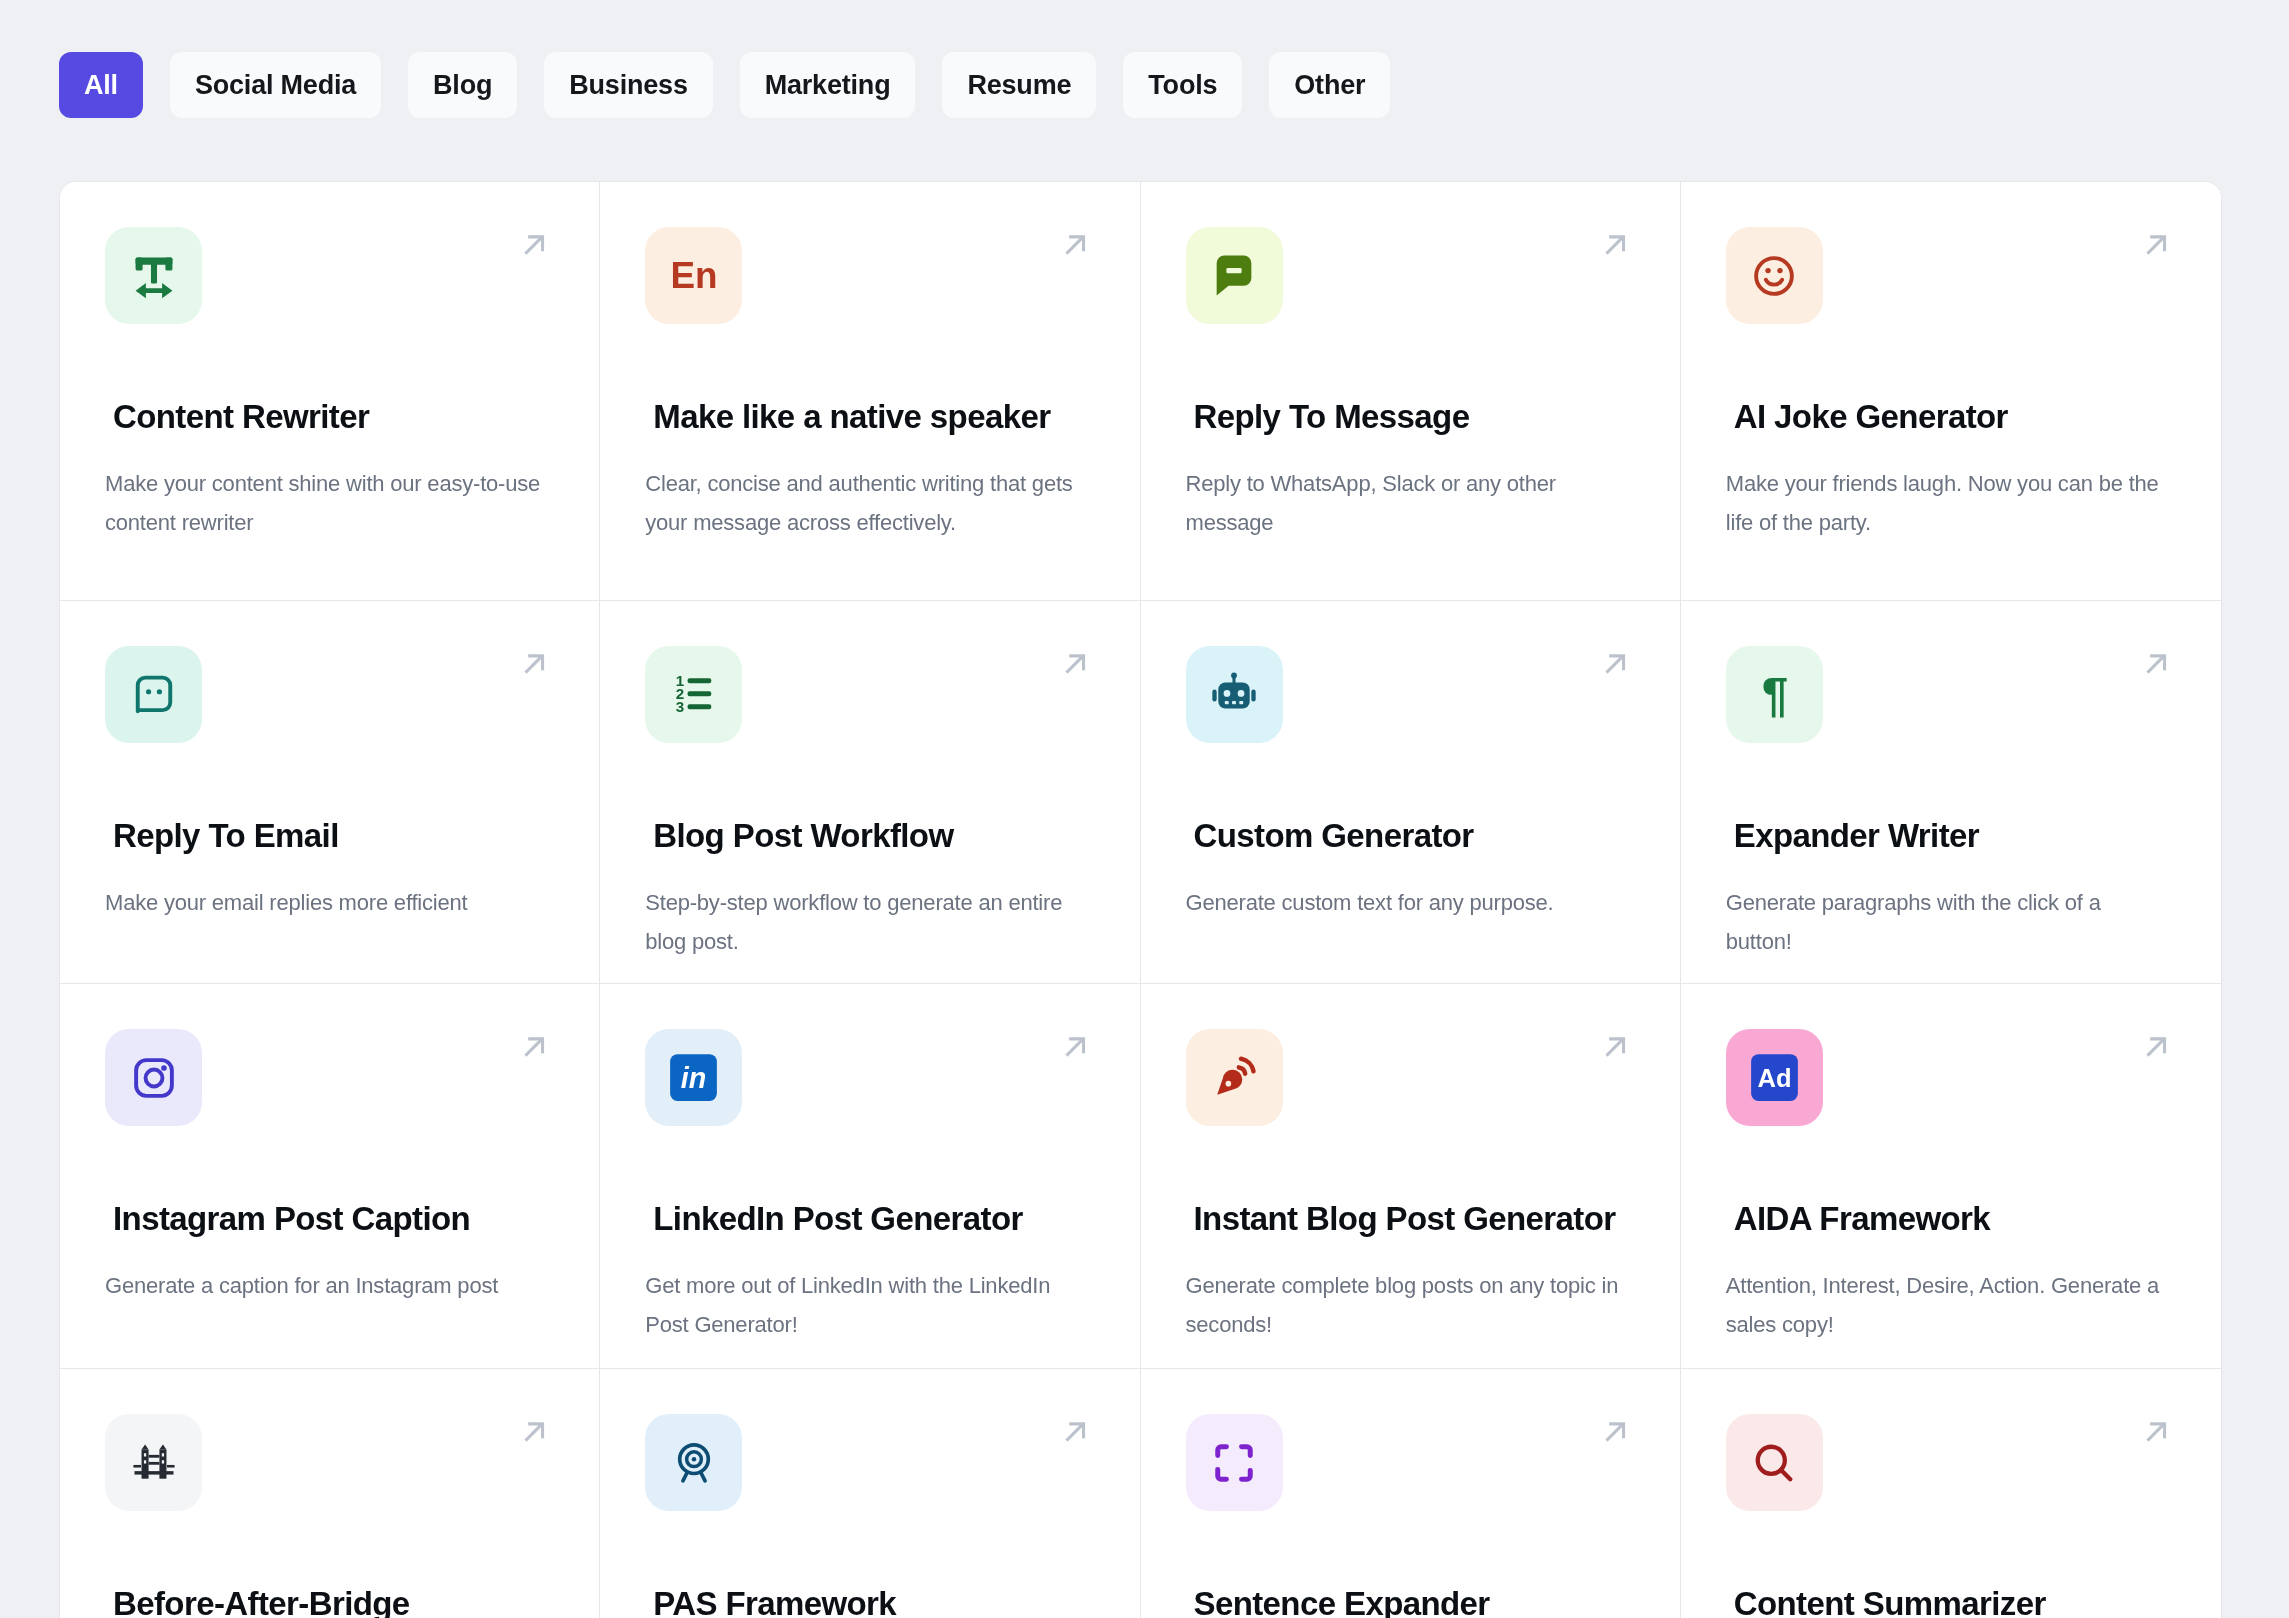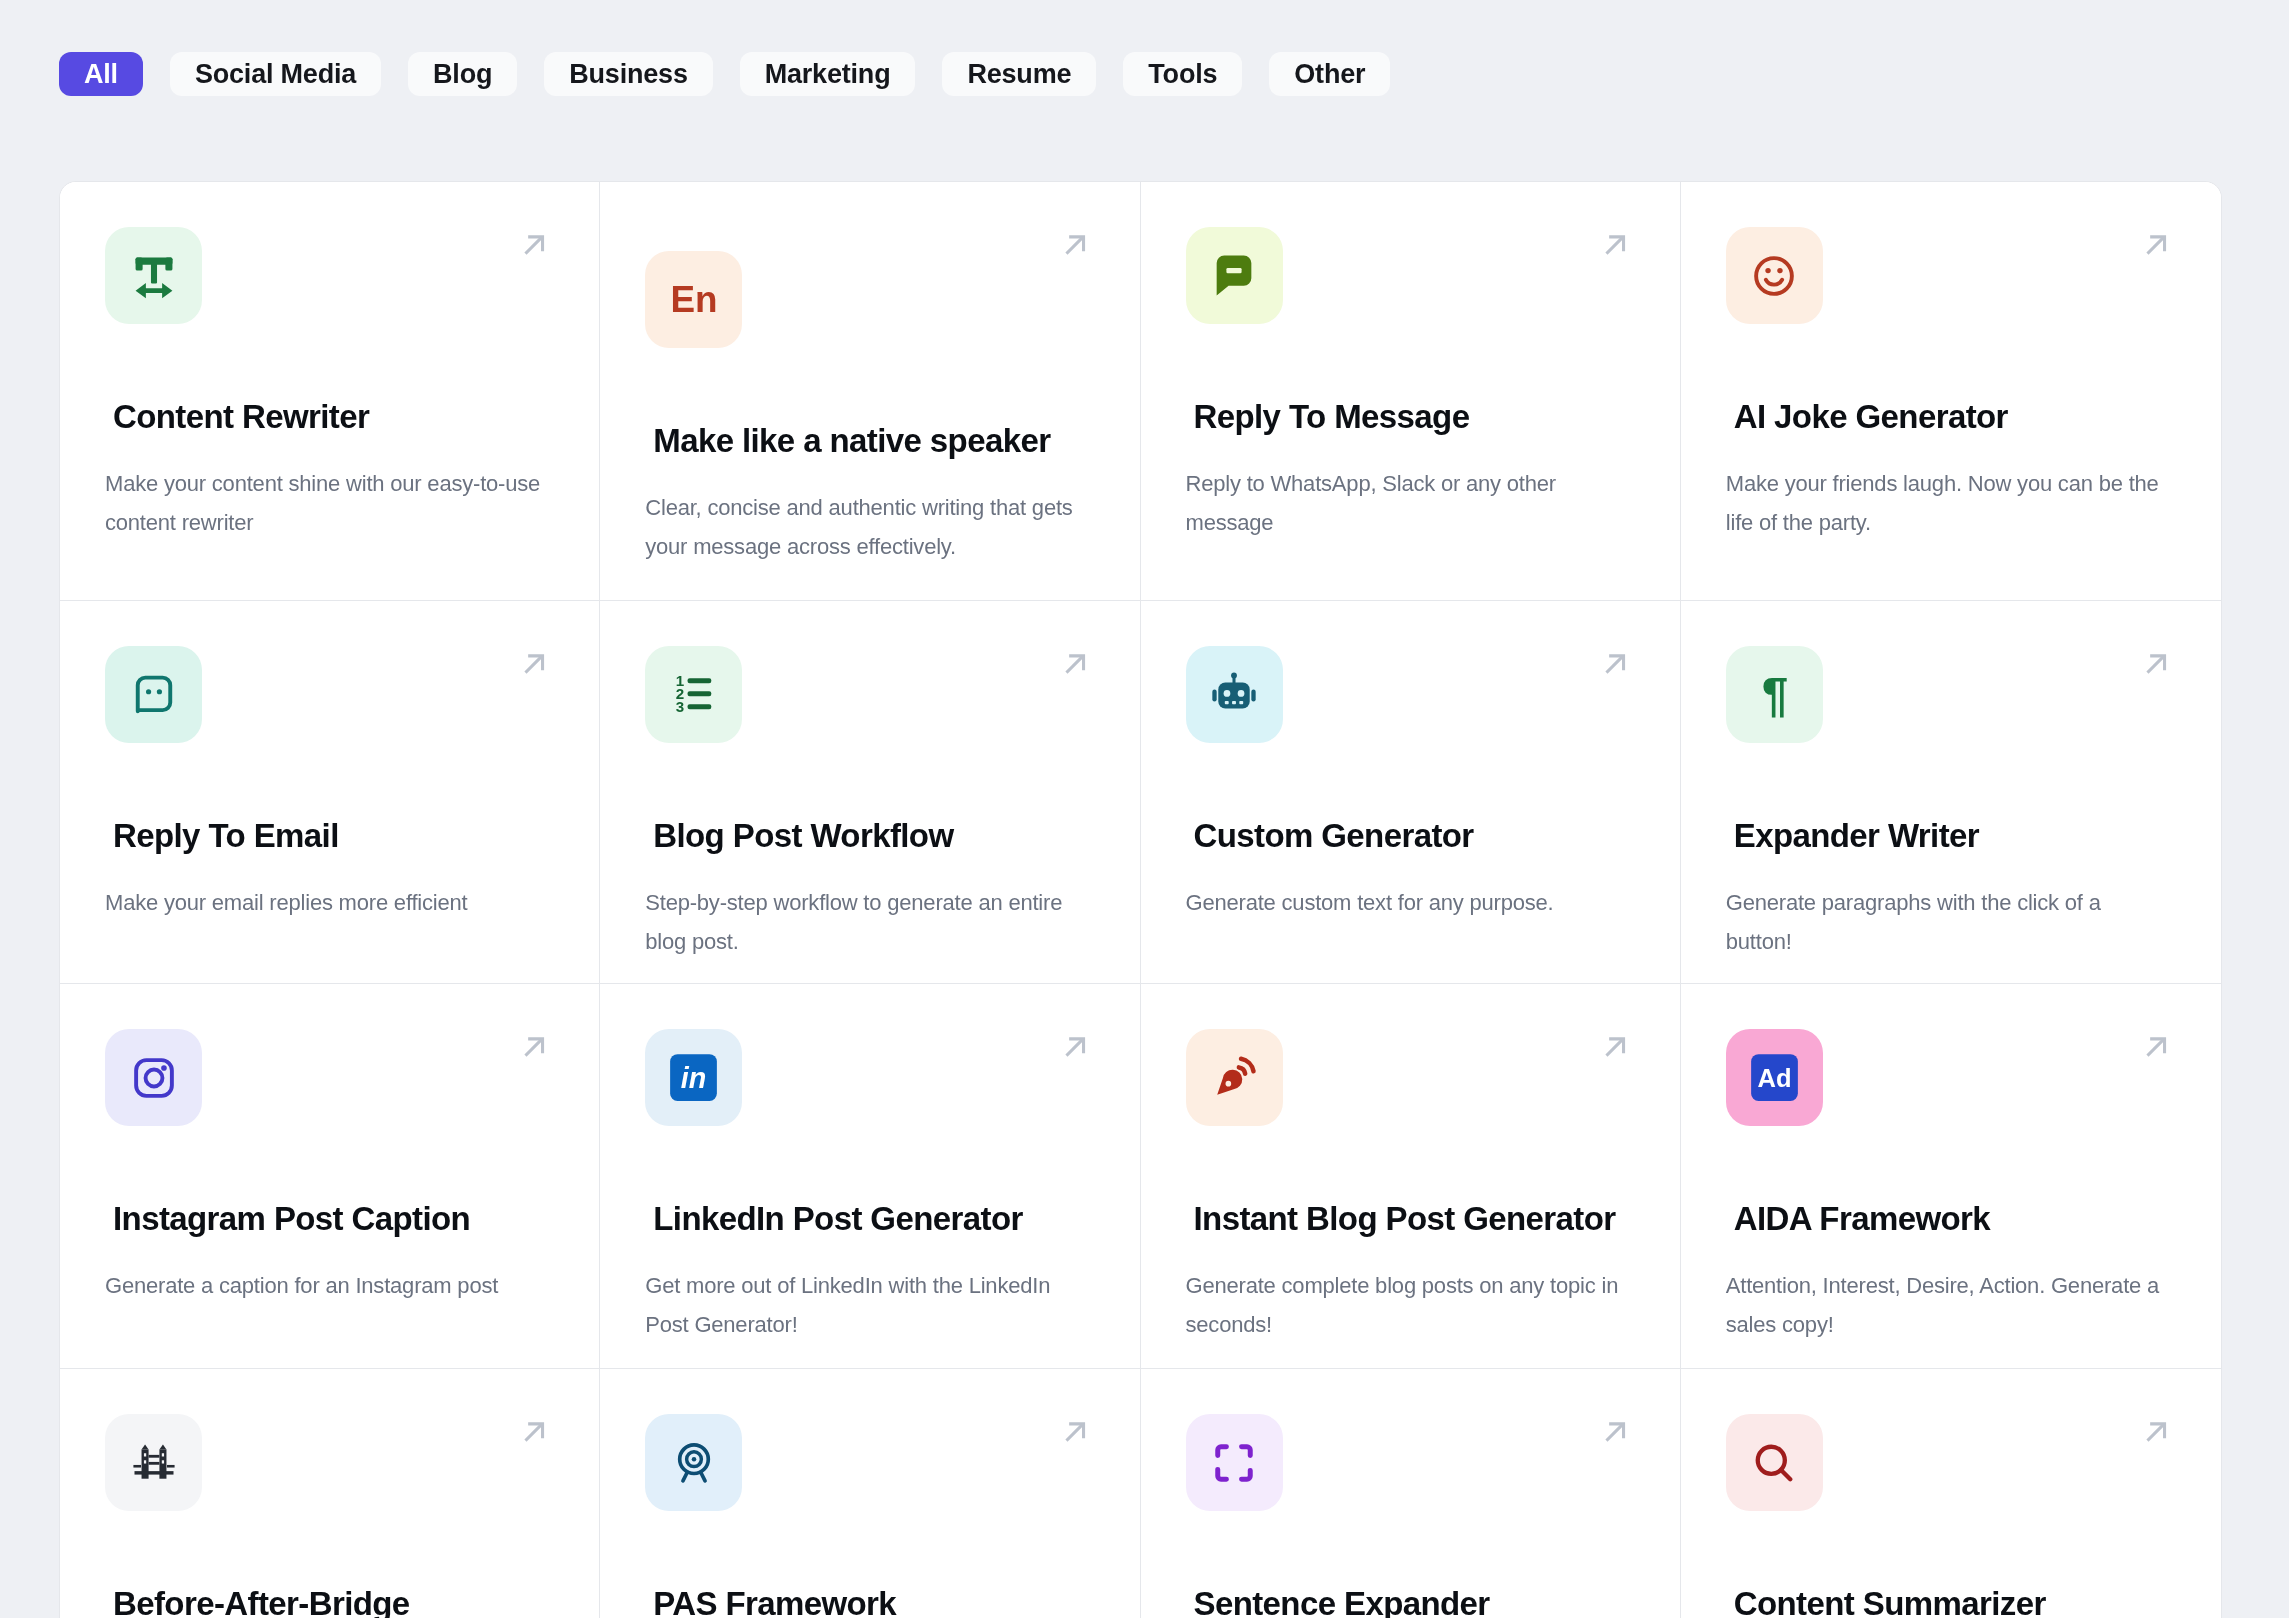--- a/index.html
+++ b/index.html
@@ -8,21 +8,21 @@
     background:var(--page-bg,#eef0f4);
     font-family:"Liberation Sans","DejaVu Sans",sans-serif;
     -webkit-font-smoothing:antialiased;
   }
   
   .tabs{
     position:absolute;left:59px;top:52px;
     display:flex;gap:27px;align-items:center;
   }
   .tab{
-    height:44px;padding:0 25px;border:none;border-radius:12px;
+    height:66px;padding:0 25px;border:none;border-radius:12px;
     background:#f9fafb;color:#15171c;
     font-family:inherit;font-size:27px;font-weight:600;letter-spacing:-0.2px;
     display:flex;align-items:center;cursor:pointer;white-space:nowrap;
   }
   .tab.active{background:var(--accent,#574ae2);color:#ffffff;}
   
   .grid{
     position:absolute;left:59px;top:181px;width:2163px;
     background:#ffffff;
     border:0.9px solid var(--grid-border,#e5e7eb);
@@ -97,21 +97,21 @@
             <g fill="none" stroke="currentColor" stroke-width="3.4">
   <path d="M10.5 29.5L28.5 11.5"></path>
               <path d="M13.5 11h16v16"></path>
             </g>
           </svg>
         </span>
         <h3 class="card-title">Content Rewriter</h3>
         <p class="card-desc">Make your content shine with our easy-to-use content rewriter</p>
       </article>
       <article class="card">
-        <div class="icon-box" style="background: rgb(253, 238, 226); color: rgb(181, 58, 33); margin-top: 24px; --bg: #fdeee2;">
+        <div class="icon-box" style="background: rgb(253, 238, 226); color: rgb(181, 58, 33); --bg: #fdeee2;">
           <svg viewBox="0 0 48 48" width="52" height="52">
       <text x="24" y="35" text-anchor="middle" font-size="34" font-weight="700" font-family="Liberation Sans, DejaVu Sans, sans-serif" fill="currentColor">En</text>
           </svg>
         </div>
         <span class="card-arrow">
           <svg viewBox="0 0 40 40">
             <g fill="none" stroke="currentColor" stroke-width="3.4">
   <path d="M10.5 29.5L28.5 11.5"></path>
               <path d="M13.5 11h16v16"></path>
             </g>

